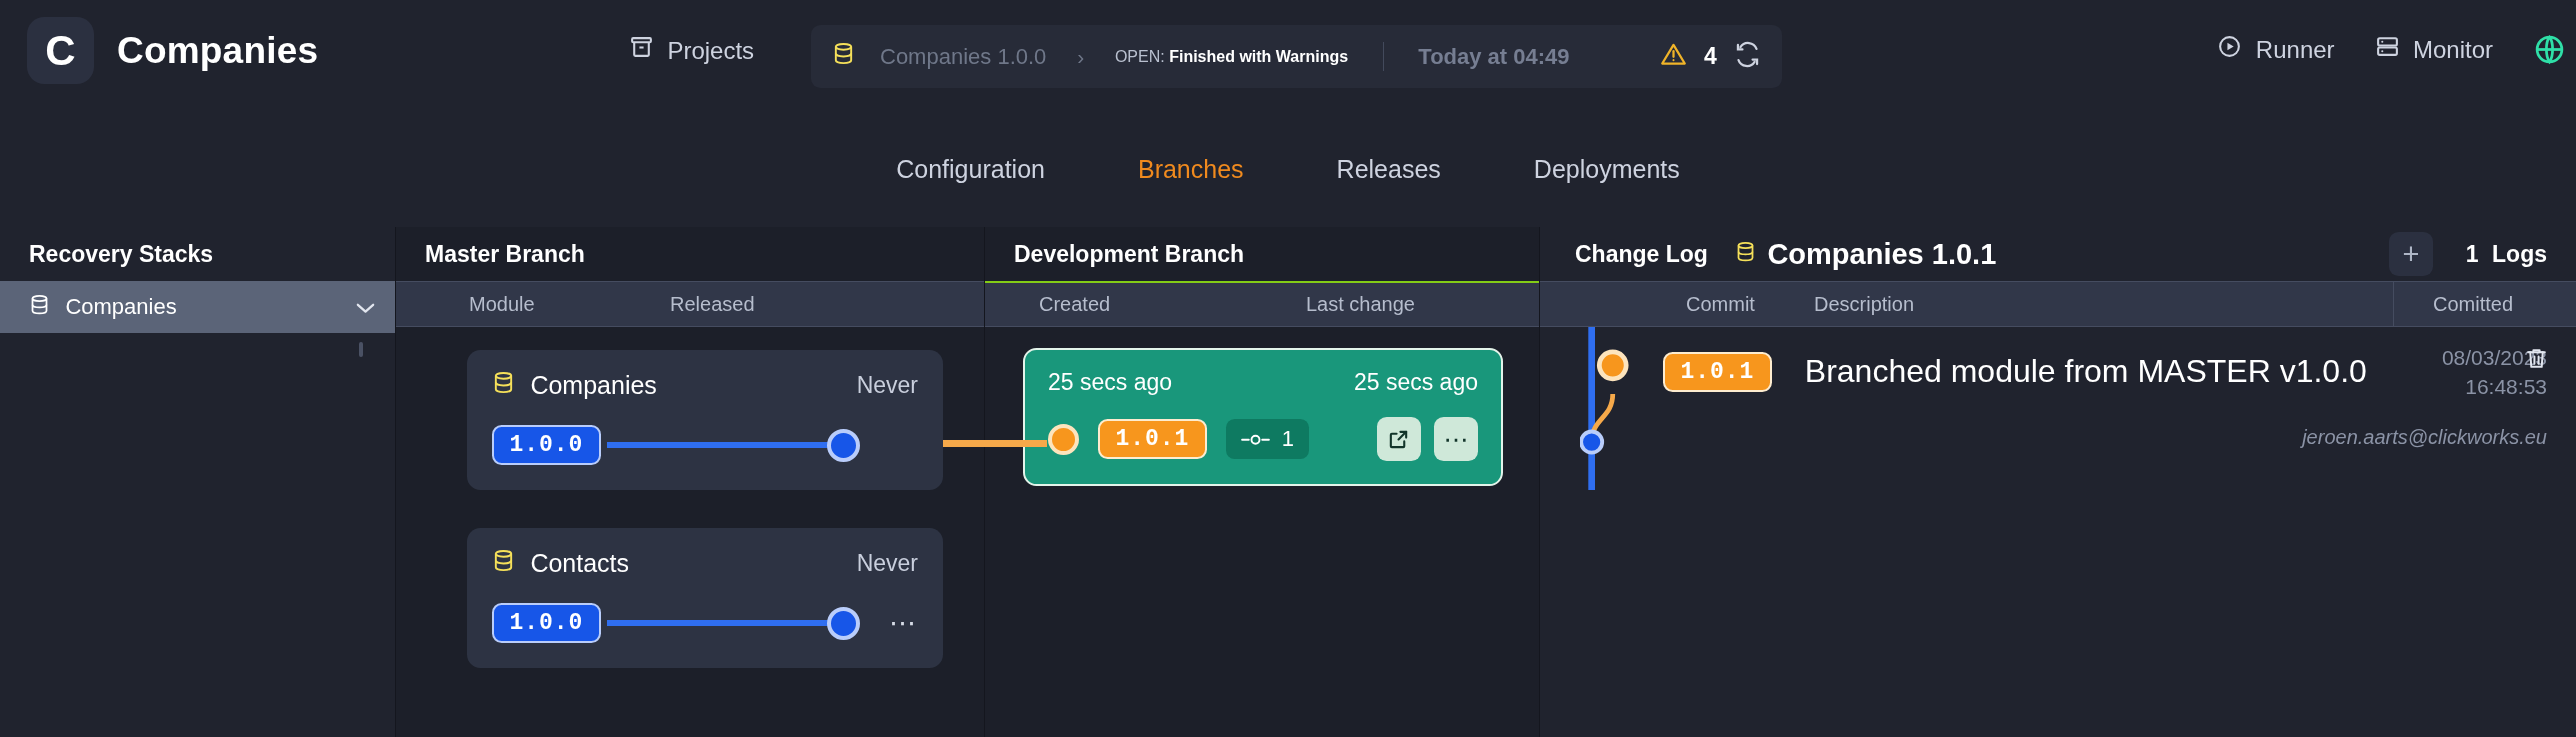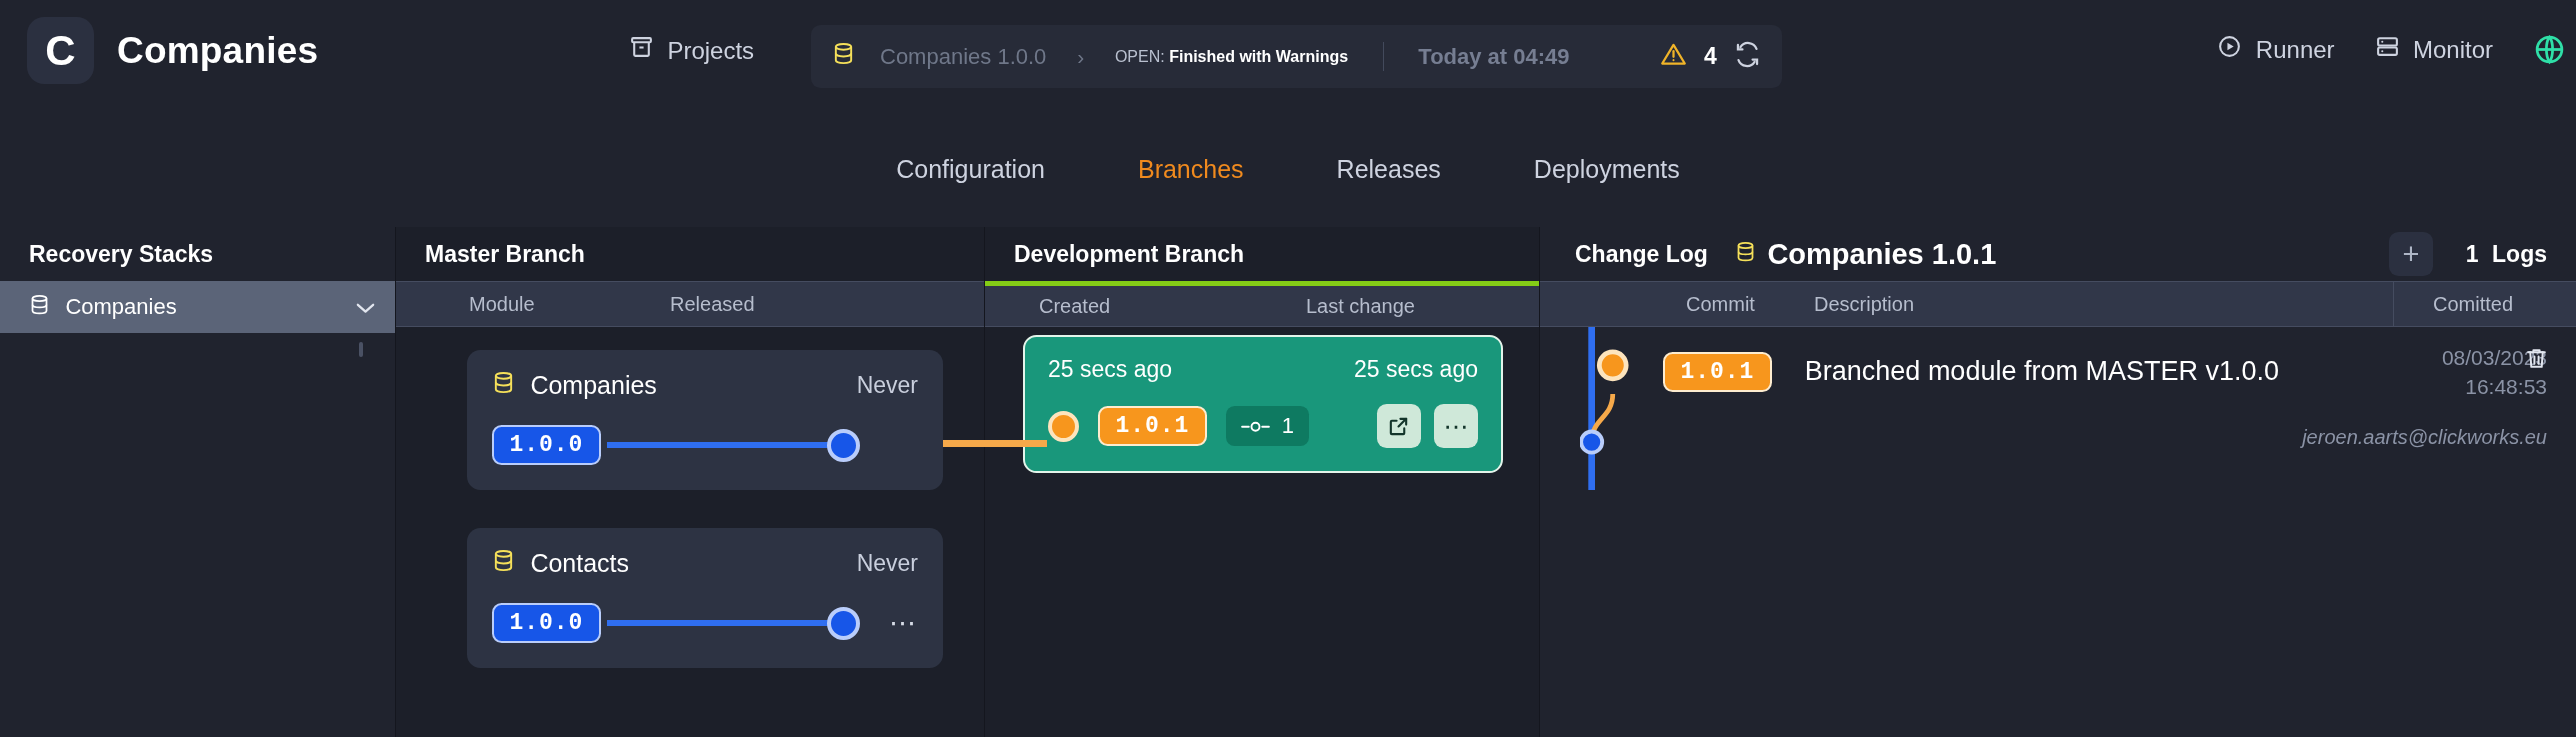--- a/index.html
+++ b/index.html
@@ -80,21 +80,21 @@
     display: flex; align-items: center; justify-content: center; cursor: pointer;
     color: #aeb6c6; font-size: 29px; line-height: 1;
   }
   .logs-count { display: flex; align-items: center; gap: 13.4px; font-size: 23px; font-weight: bold; color: #ffffff; }
 
   .col-head {
     height: 46px; background: #313749; display: flex; align-items: center;
     font-size: 20px; color: #b6bdcd; position: relative;
   }
   .col-head.master  { border-top: 1px solid #454c60; border-bottom: 1px solid #454c60; }
-  .col-head.dev     { border-top: 5px solid #84cc16; border-bottom: 1px solid #454c60; }
+  .col-head.dev     { border-top: 2px solid #84cc16; border-bottom: 1px solid #454c60; }
   .col-head.log     { border-top: 1px solid #454c60; border-bottom: 1px solid #454c60; }
   .ch { position: absolute; }
 
   
   .sb-title { font-size: 23px; font-weight: bold; color: #ffffff; }
   .stack-item {
     height: 52px; background: #5b6478; display: flex; align-items: center;
     padding: 0 19px 0 29px; gap: 15.4px; cursor: pointer;
   }
   .stack-item-label { font-size: 22px; color: #ffffff; }
@@ -117,21 +117,21 @@
   }
   .blue-line { position: absolute; left: 115px; right: 81px; height: 6.7px; background: #2f6ef0; z-index: 1; }
   .blue-node {
     position: absolute; right: 58px; width: 33px; height: 33px; border-radius: 50%;
     background: #1756e8; border: 4.8px solid #b9cdfb; z-index: 2; cursor: pointer;
   }
   .dots-btn { position: absolute; right: 0; color: #d6dbe6; font-size: 27px; letter-spacing: 1.9px; cursor: pointer; line-height: 1; }
 
   
   .dev-card {
-    position: absolute; left: 38px; top: 108px; width: 480px;
+    position: absolute; left: 38px; top: 121px; width: 480px;
     background: #19977b; border: 2.9px solid #e3f4ea; border-radius: 13.4px;
     padding: 19px 23px 23px 23px;
   }
   .dev-top { display: flex; align-items: center; }
   .dev-created, .dev-change { font-size: 23px; color: #ffffff; }
   .dev-change { margin-left: auto; }
   .dev-row { margin-top: 21px; display: flex; align-items: center; gap: 19px; position: relative; }
   .orange-node {
     width: 31px; height: 31px; border-radius: 50%; background: #f7961d;
     border: 4.8px solid #fde4bd; cursor: pointer; flex: 0 0 auto;
@@ -155,21 +155,21 @@
 
   
   .connector {
     position: absolute; height: 6.7px; background: #f6a94a; z-index: 5;
   }
 
   
   .log-row { position: absolute; left: 0; top: 100px; width: 100%; height: 173px; }
   .log-graph { position: absolute; left: 40px; top: 0; width: 77px; height: 163px; }
   .log-badge-wrap { position: absolute; left: 123px; top: 25px; display: flex; align-items: center; gap: 33px; }
-  .log-desc { font-size: 27px; color: #ffffff; }
+  .log-desc { font-size: 32px; color: #ffffff; }
   .log-right { position: absolute; right: 29px; top: 17.3px; text-align: right; }
   .log-date { font-size: 21px; color: #8b93a6; line-height: 1.35; }
   .log-email { font-size: 20px; color: #8b93a6; font-style: italic; margin-top: 25px; }
   .trash-btn { position: absolute; right: 27px; top: 19px; cursor: pointer; color: #e2e6ef; }
 </style>
 </head>
 <body>
 
 <div class="app">
 

